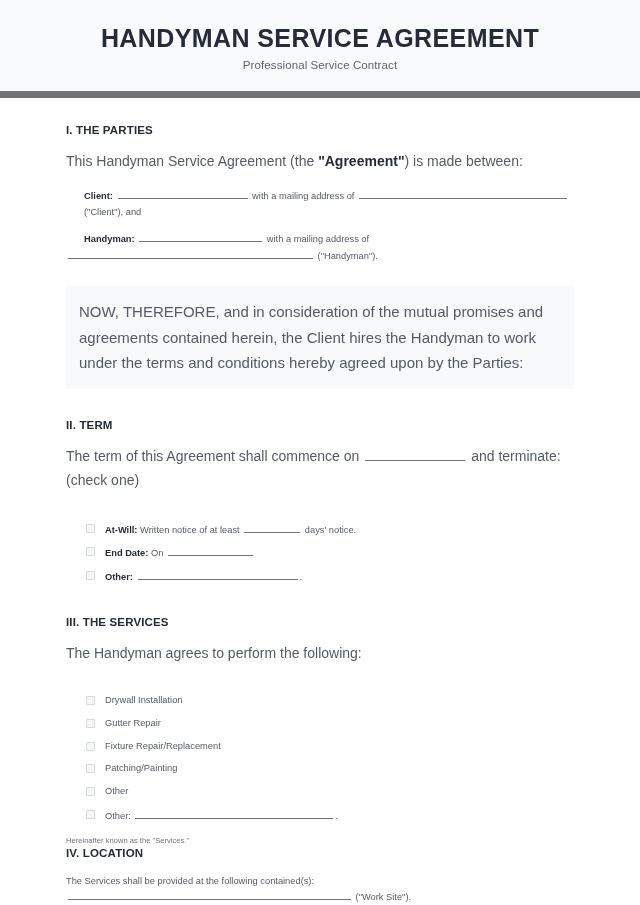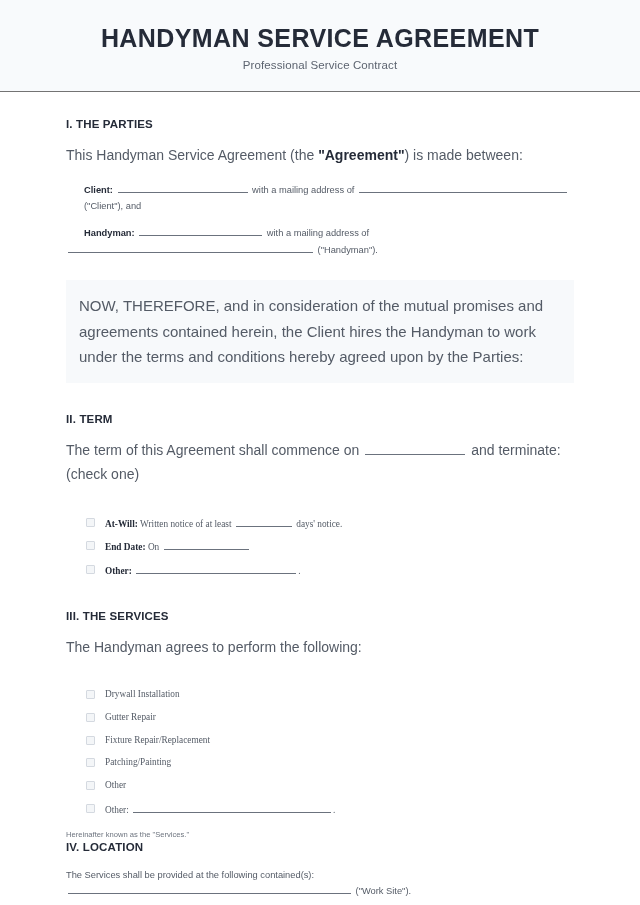--- a/index.html
+++ b/index.html
@@ -11,21 +11,21 @@
     height: 905px;
     background: #ffffff;
     font-family: "Liberation Sans", sans-serif;
     color: #545b66;
     overflow: hidden;
   }
 
   
   .doc-header {
     background: #f8fafc;
-    border-bottom: 1px solid #737373;
+    border-bottom: 7px solid #737373;
     padding: 24px 20px 20px 20px;
     text-align: center;
     box-sizing: border-box;
   }
   .doc-title {
     font-size: 25px;
     font-weight: bold;
     letter-spacing: 0.4px;
     color: #252b38;
     margin: 0 0 7px 0;
@@ -116,21 +116,20 @@
     font-size: 15px;
     line-height: 1.72;
     color: #545b66;
     margin: 0;
   }
 
   
   .check-list {
     padding-left: 20px;
     margin-top: 30px;
-    font-family: Liberation Serif, serif;
   }
   .check-row {
     display: flex;
     align-items: flex-start;
     margin-bottom: 10px;
   }
   .check-row:last-child { margin-bottom: 0; }
   .checkbox {
     width: 9px;
     height: 9px;

